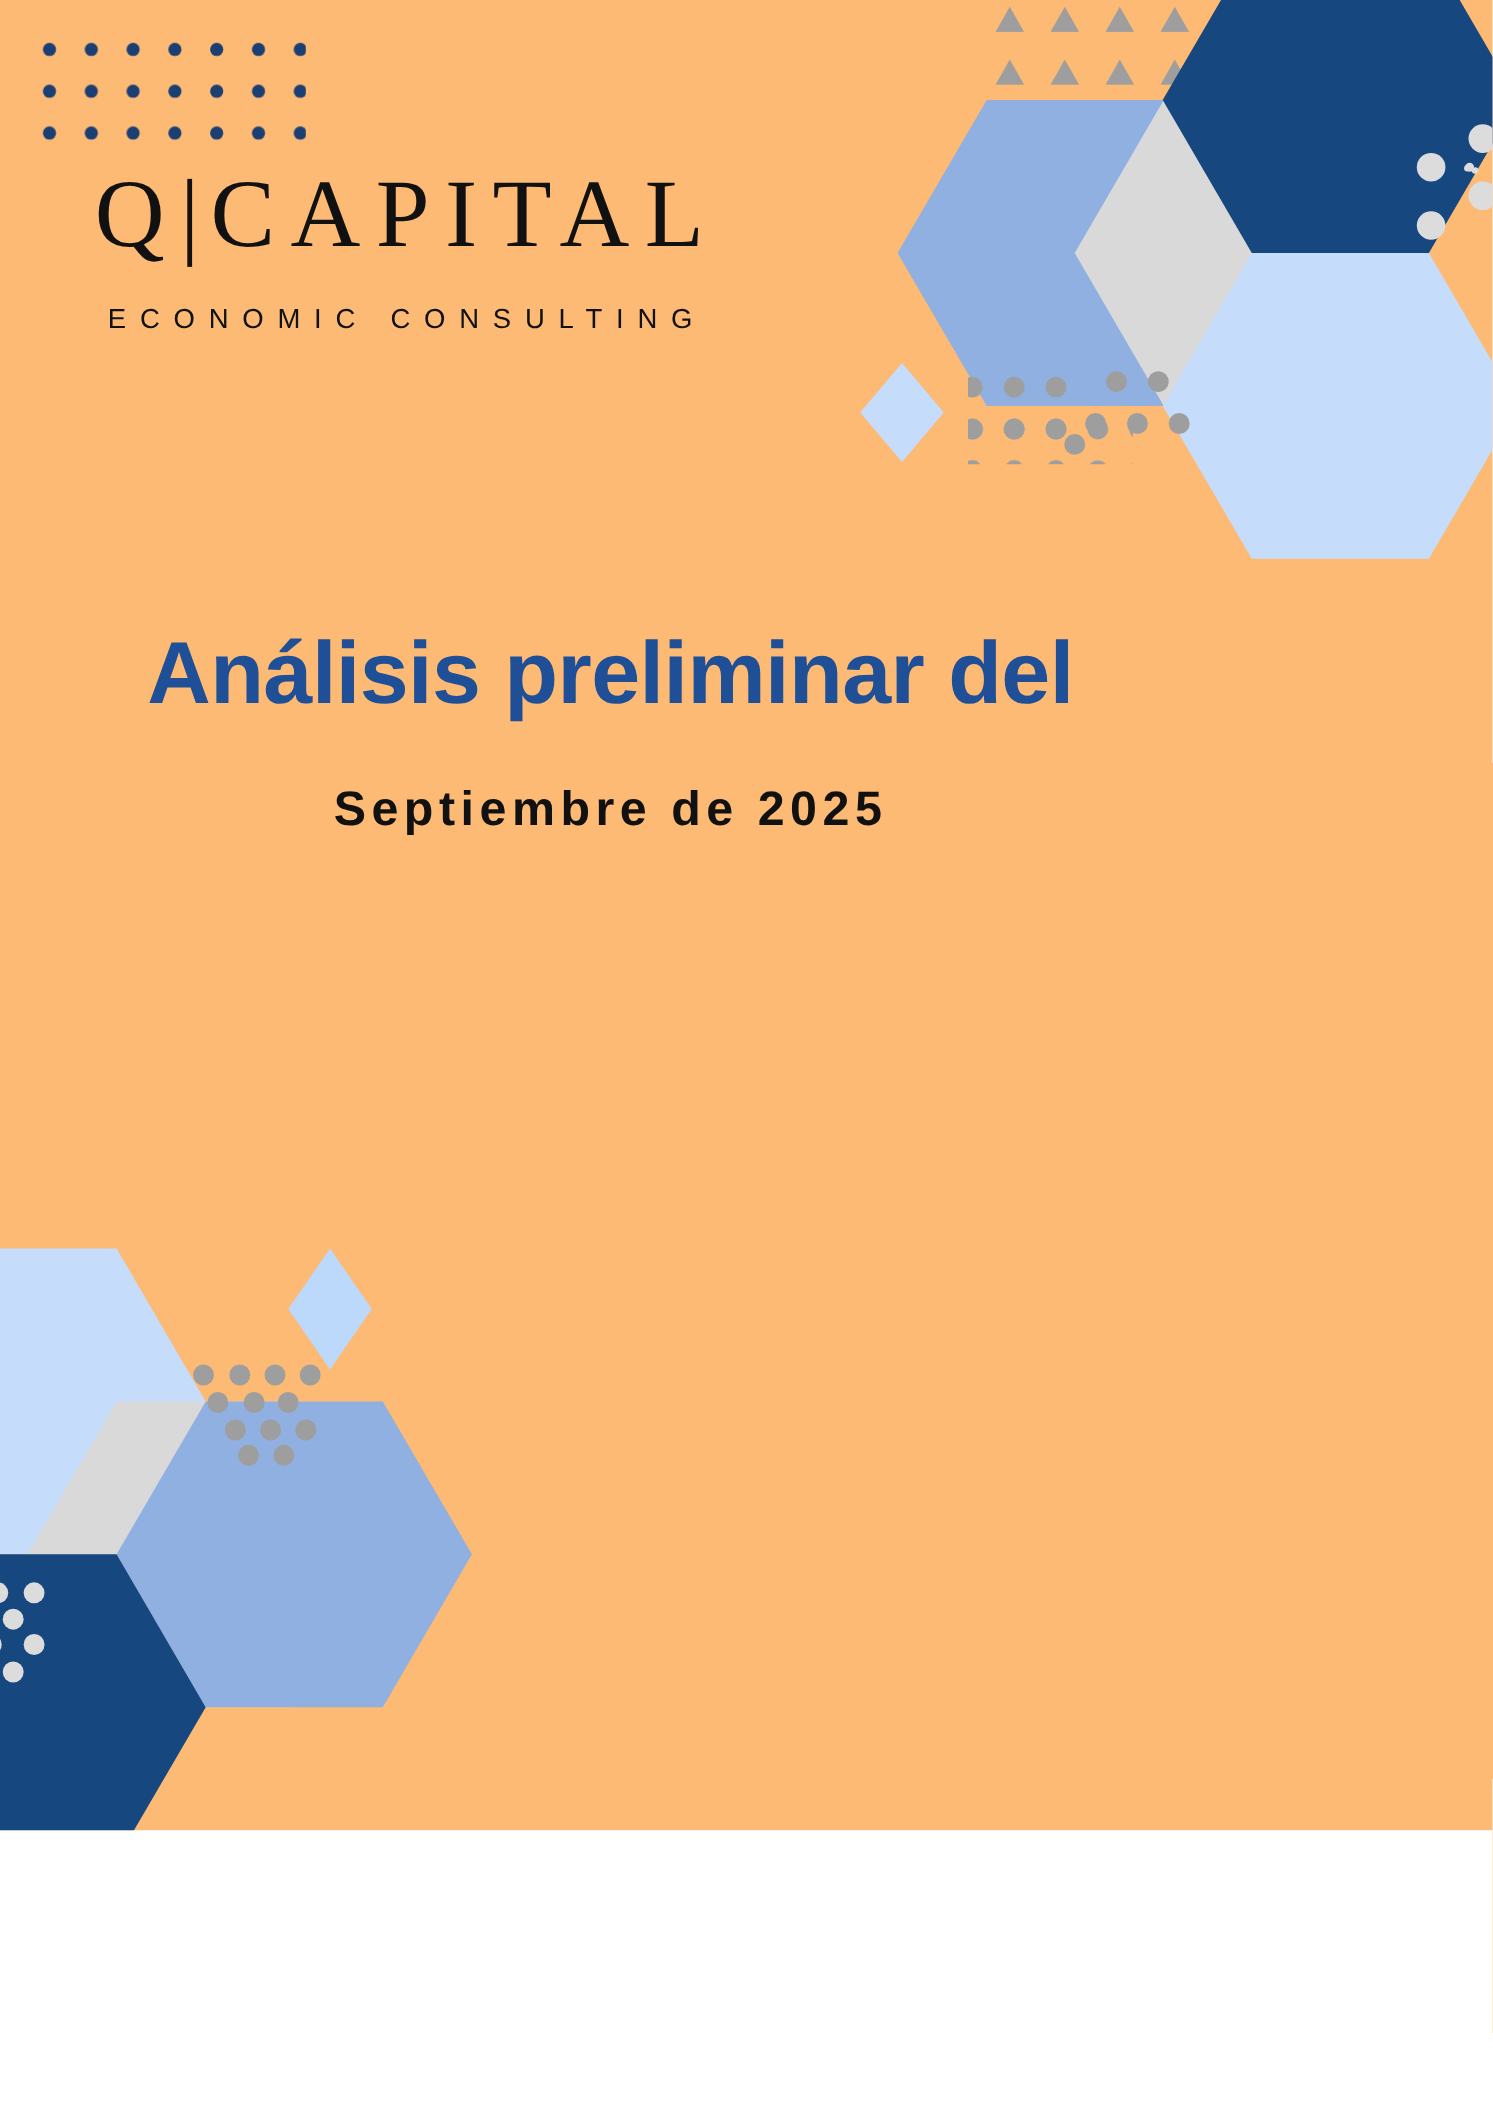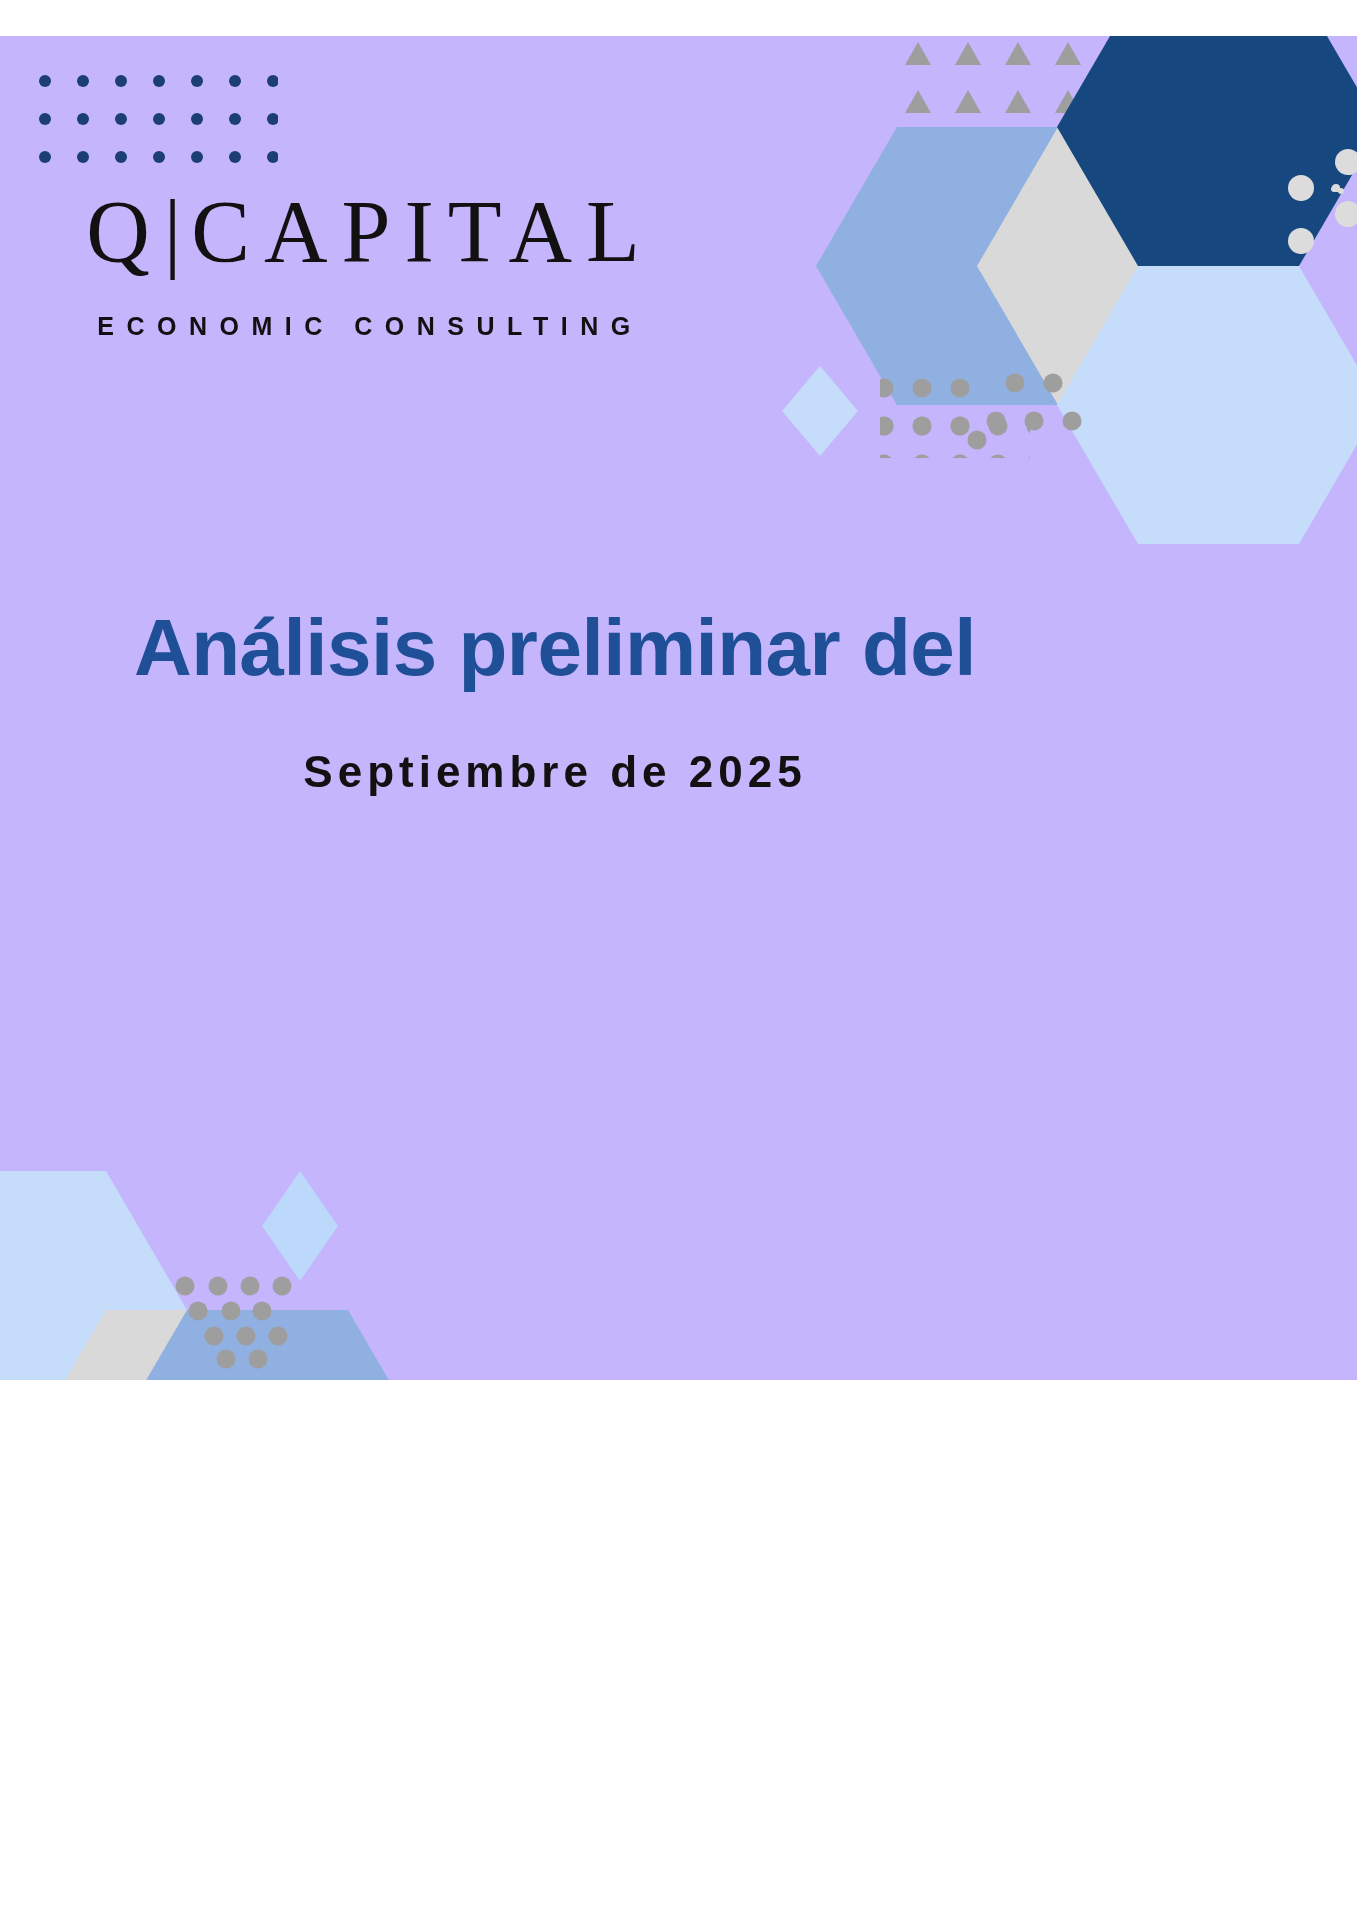--- a/index.html
+++ b/index.html
@@ -6,24 +6,23 @@
     margin: 0;
     padding: 0;
     background: #ffffff;
   }
   body {
     font-family: "Liberation Sans", sans-serif;
   }
   .page {
     position: relative;
     width: 1357px;
-    height: 1344px;
-    background: #c4b5fd;
+    height: 1664px;
+    background: #fdba74;
     overflow: hidden;
-    margin-top: 36px;
   }
 
   
   .deco {
     position: absolute;
     inset: 0;
     pointer-events: none;
   }
   .deco svg { display: block; }
 
@@ -46,21 +45,21 @@
     white-space: nowrap;
   }
   .logo-wordmark .bar {
     font-weight: 300;
     letter-spacing: 10px;
   }
   .logo-tagline {
     margin-top: 34px;
     font-family: "Liberation Sans", sans-serif;
     font-size: 25px;
-    font-weight: 700;
+    font-weight: 400;
     color: #111111;
     letter-spacing: 12.5px;
     white-space: nowrap;
   }
 
   
   .title-block {
     position: absolute;
     left: 50px;
     top: 566px;

